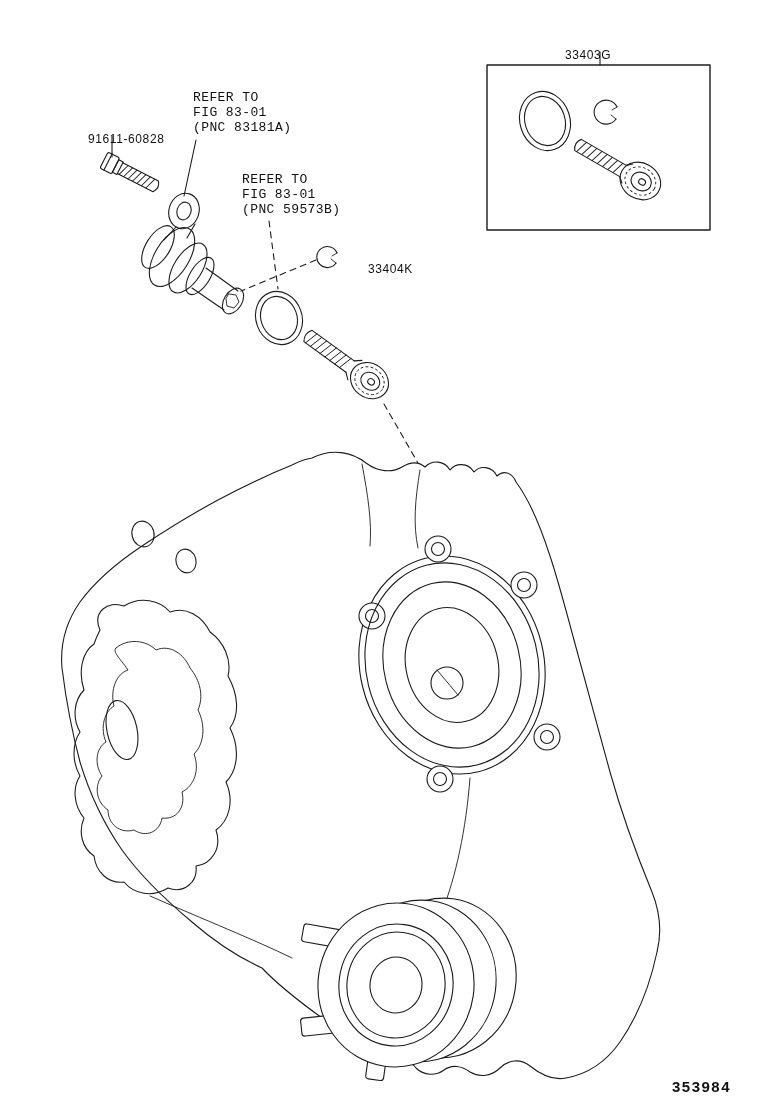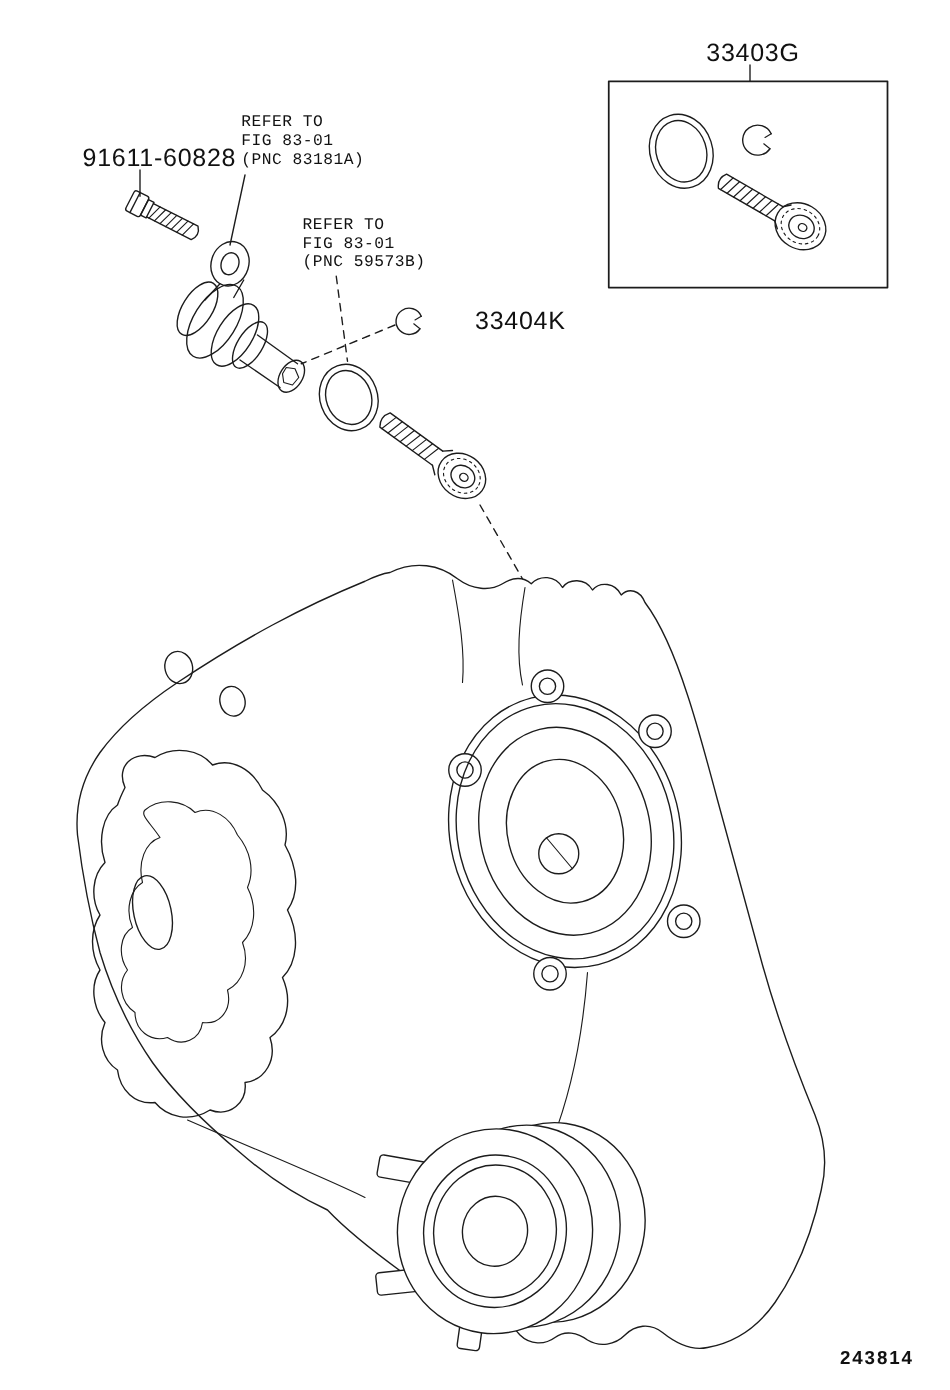--- a/index.html
+++ b/index.html
@@ -7,21 +7,21 @@
     position:relative; width:760px; height:1112px; background:#ffffff;
     font-family:"Liberation Sans", sans-serif; color:#111; overflow:hidden;
   }
   #lineart { position:absolute; left:0; top:0; }
   #lineart * { stroke:#1c1c1c; fill:none; stroke-width:1.1; stroke-linecap:round; stroke-linejoin:round; }
   #lineart .fill-white { fill:#ffffff; }
   #lineart .thin { stroke-width:0.9; }
   #lineart .dash { stroke-dasharray:6 5; }
   #lineart .knurl { stroke-dasharray:2 3; stroke-width:0.9; }
   #lineart .box { stroke-width:1.4; }
-  .part-label { position:absolute; font-size:20px; letter-spacing:0.6px; white-space:nowrap; }
+  .part-label { position:absolute; font-size:12px; letter-spacing:0.6px; white-space:nowrap;margin-top:16px; }
   .note { position:absolute; font-size:13px; line-height:15px; letter-spacing:0.4px; white-space:nowrap;font-family:Liberation Mono, monospace; }
   .drawing-no { position:absolute; font-weight:bold; font-size:15px; letter-spacing:1.5px; white-space:nowrap; }
 </style>
 </head>
 <body>
 
 <div id="stage">
 
   <svg id="lineart" width="760" height="1112" viewBox="0 0 760 1112">
 
@@ -141,33 +141,33 @@
       <ellipse cx="442" cy="978" rx="74" ry="80" transform="rotate(8 442 978)" class="fill-white"></ellipse>
       <ellipse cx="420" cy="981" rx="76" ry="81" transform="rotate(8 420 981)" class="fill-white"></ellipse>
       <ellipse cx="396" cy="985" rx="78" ry="82" transform="rotate(8 396 985)" class="fill-white"></ellipse>
       <ellipse cx="396" cy="985" rx="57" ry="61" transform="rotate(8 396 985)"></ellipse>
       <ellipse cx="396" cy="985" rx="49" ry="53" transform="rotate(8 396 985)"></ellipse>
       <ellipse cx="396" cy="985" rx="26" ry="28" transform="rotate(8 396 985)"></ellipse>
     </g>
 
   </svg>
 
-  <div class="part-label" style="left:66px; top:116px;">91611-60828</div>
+  <div class="part-label" style="left:88px; top:116px;">91611-60828</div>
 
   <div class="note" style="left:193px; top:90px;">
     <div>REFER TO</div>
     <div>FIG 83-01</div>
     <div>(PNC 83181A)</div>
   </div>
 
   <div class="note" style="left:242px; top:172px;">
     <div>REFER TO</div>
     <div>FIG 83-01</div>
     <div>(PNC 59573B)</div>
   </div>
 
   <div class="part-label" style="left:565px; top:32px;">33403G</div>
 
-  <div class="part-label" style="left:380px; top:246px;">33404K</div>
+  <div class="part-label" style="left:368px; top:246px;">33404K</div>
 
-  <div class="drawing-no" style="left:672px; top:1078px;">243814</div>
+  <div class="drawing-no" style="left:672px; top:1078px;">353984</div>
 
 </div>
 
 </body></html>

